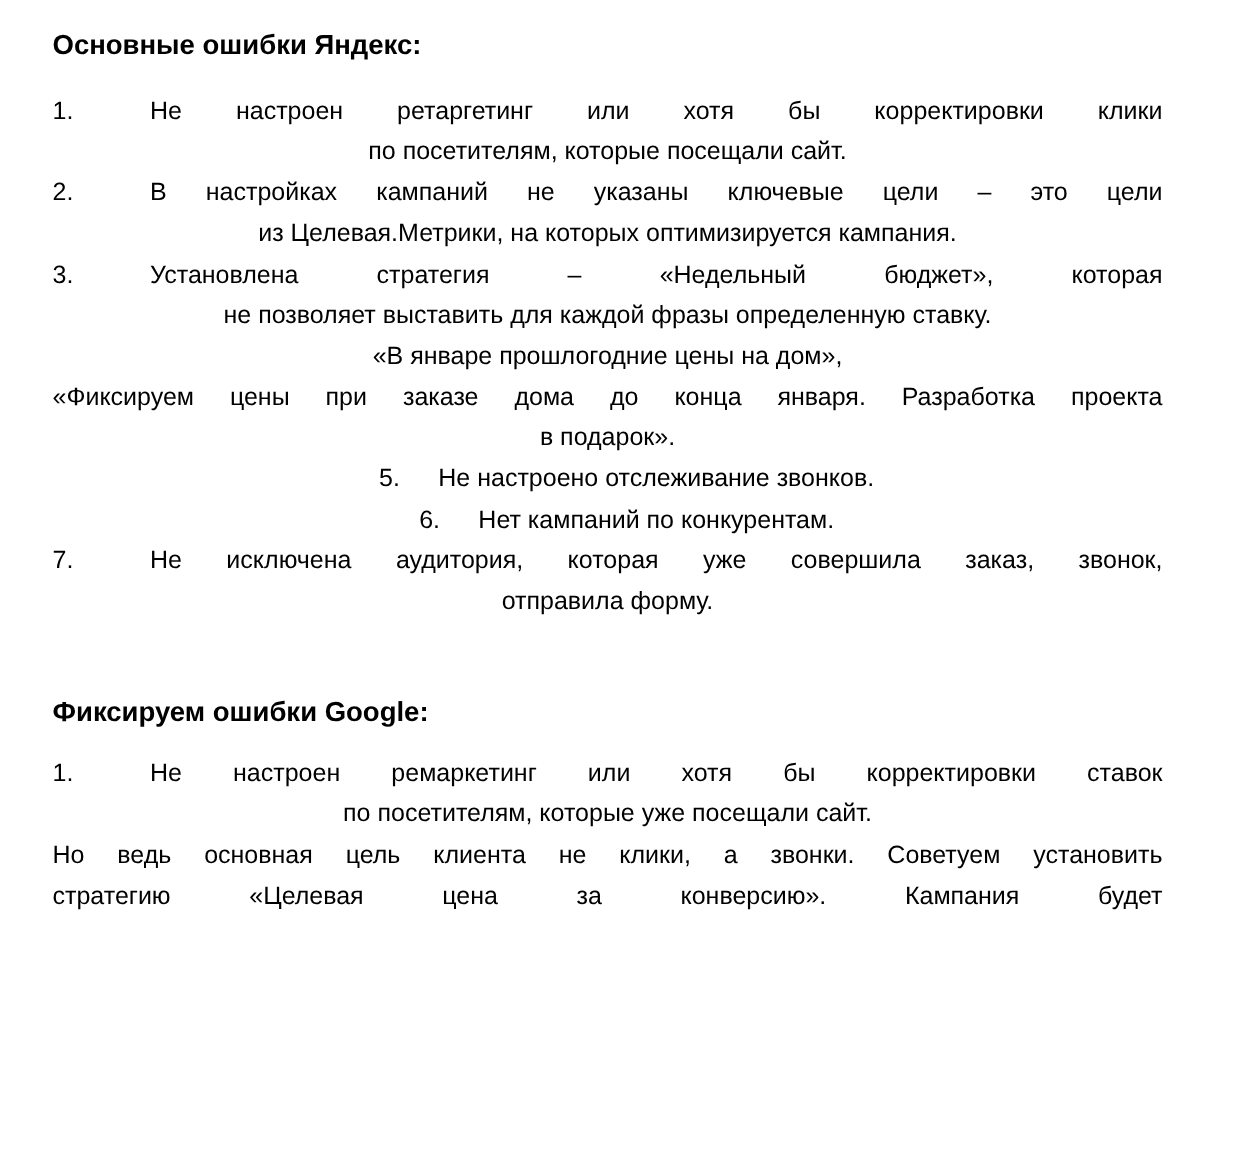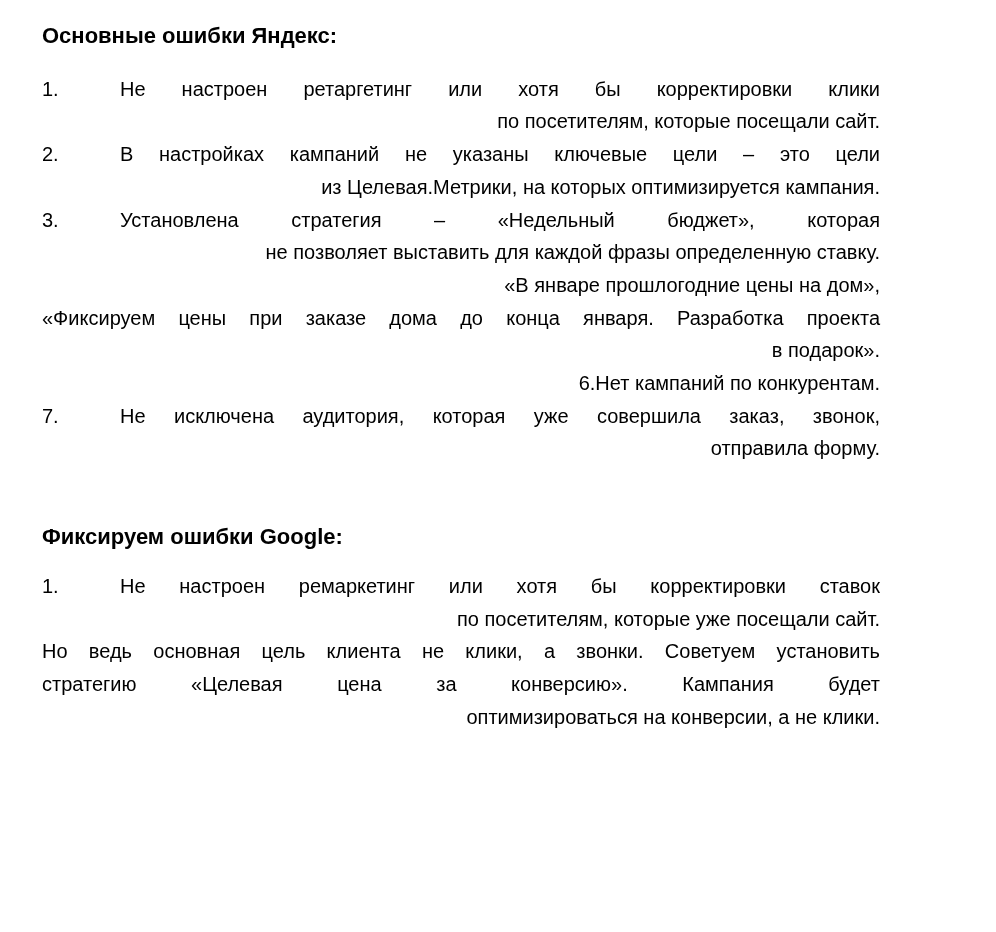--- a/index.html
+++ b/index.html
@@ -5,21 +5,21 @@
 <style>
   html, body {
     margin: 0;
     padding: 0;
     background: #ffffff;
   }
   .doc {
     box-sizing: border-box;
     width: 996px;
     height: 744px;
-    padding: 20px 116px 0 42px;
+    padding: 20px 66px 0 42px;
     background: #ffffff;
     color: #000000;
     font-family: "Liberation Sans", "DejaVu Sans", sans-serif;
     overflow: hidden;
   }
   .section-title {
     margin: 0 0 20px 0;
     font-size: 22px;
     font-weight: bold;
     line-height: 32.7px;
@@ -33,21 +33,21 @@
   }
   .items {
     margin: 0;
   }
   .item {
     margin: 0;
   }
   .line {
     font-size: 20px;
     line-height: 32.7px;
-    text-align: right;
+    text-align: center;
   }
   
   .line.j {
     text-align: justify;
     text-align-last: justify;
   }
   
   .num {
     display: inline-block;
     width: 78px;
@@ -72,20 +72,23 @@
           <div class="item">
             <div class="line j"><span class="num">3.</span><span>Установлена стратегия – «Недельный бюджет», которая</span></div>
             <div class="line"><span>не позволяет выставить для каждой фразы определенную ставку.</span></div>
           </div>
           <div class="item">
             <div class="line"><span>«В январе прошлогодние цены на дом»,</span></div>
             <div class="line j"><span>«Фиксируем цены при заказе дома до конца января. Разработка проекта</span></div>
             <div class="line"><span>в подарок».</span></div>
           </div>
           <div class="item">
+            <div class="line"><span class="num">5.</span><span>Не настроено отслеживание звонков.</span></div>
+          </div>
+          <div class="item">
             <div class="line"><span class="num">6.</span><span>Нет кампаний по конкурентам.</span></div>
           </div>
           <div class="item">
             <div class="line j"><span class="num">7.</span><span>Не исключена аудитория, которая уже совершила заказ, звонок,</span></div>
             <div class="line"><span>отправила форму.</span></div>
           </div>
         </div>
       </section>
       <section class="section">
         <h2 class="section-title">Фиксируем ошибки Google:</h2>

